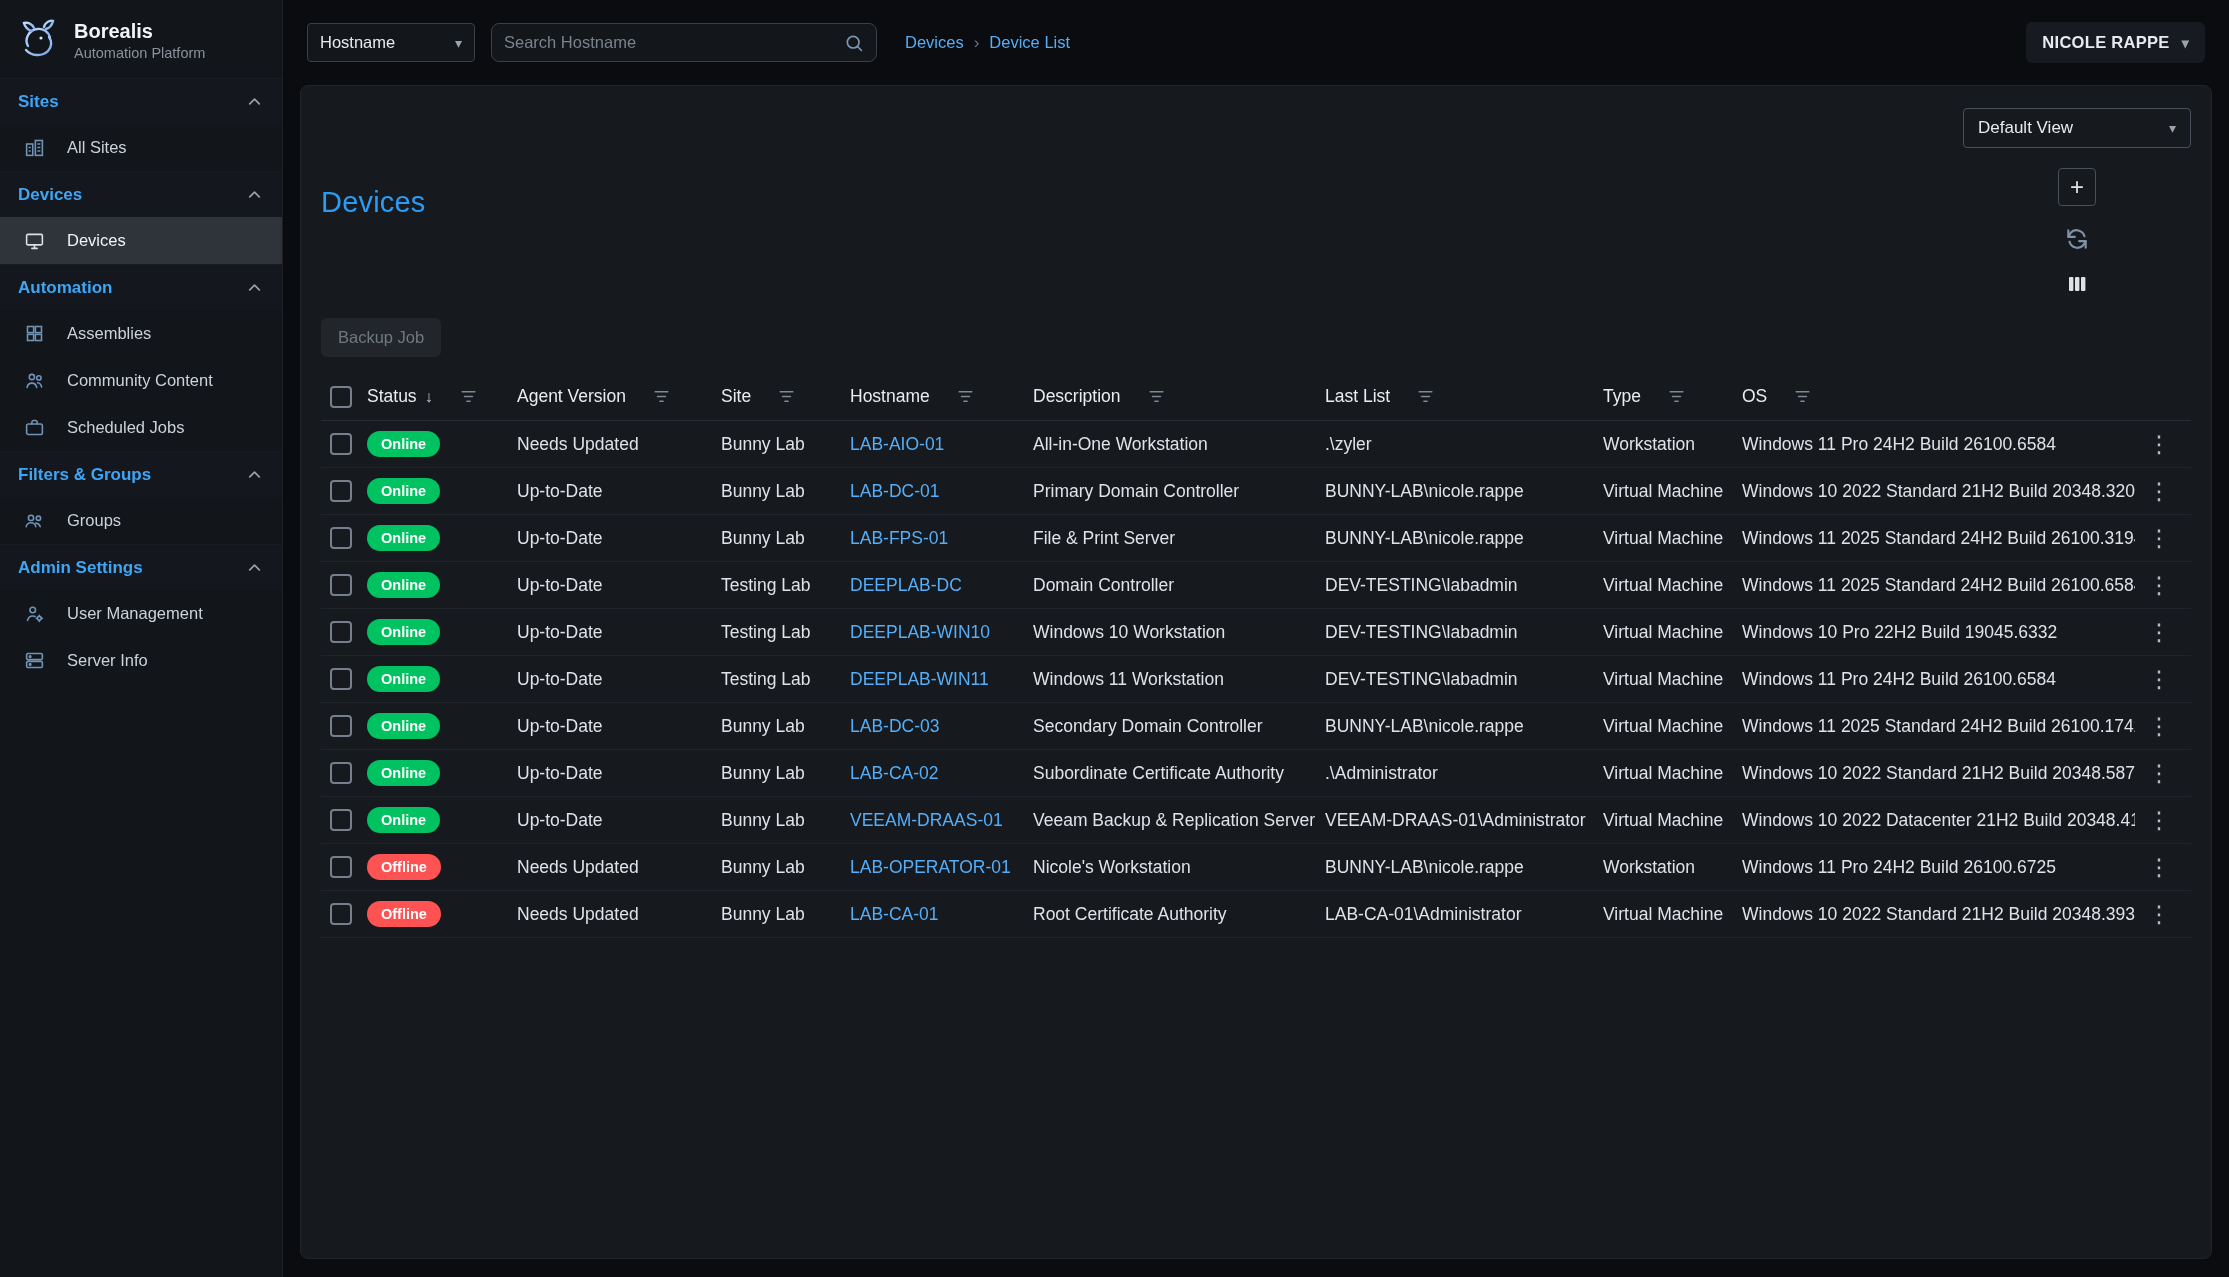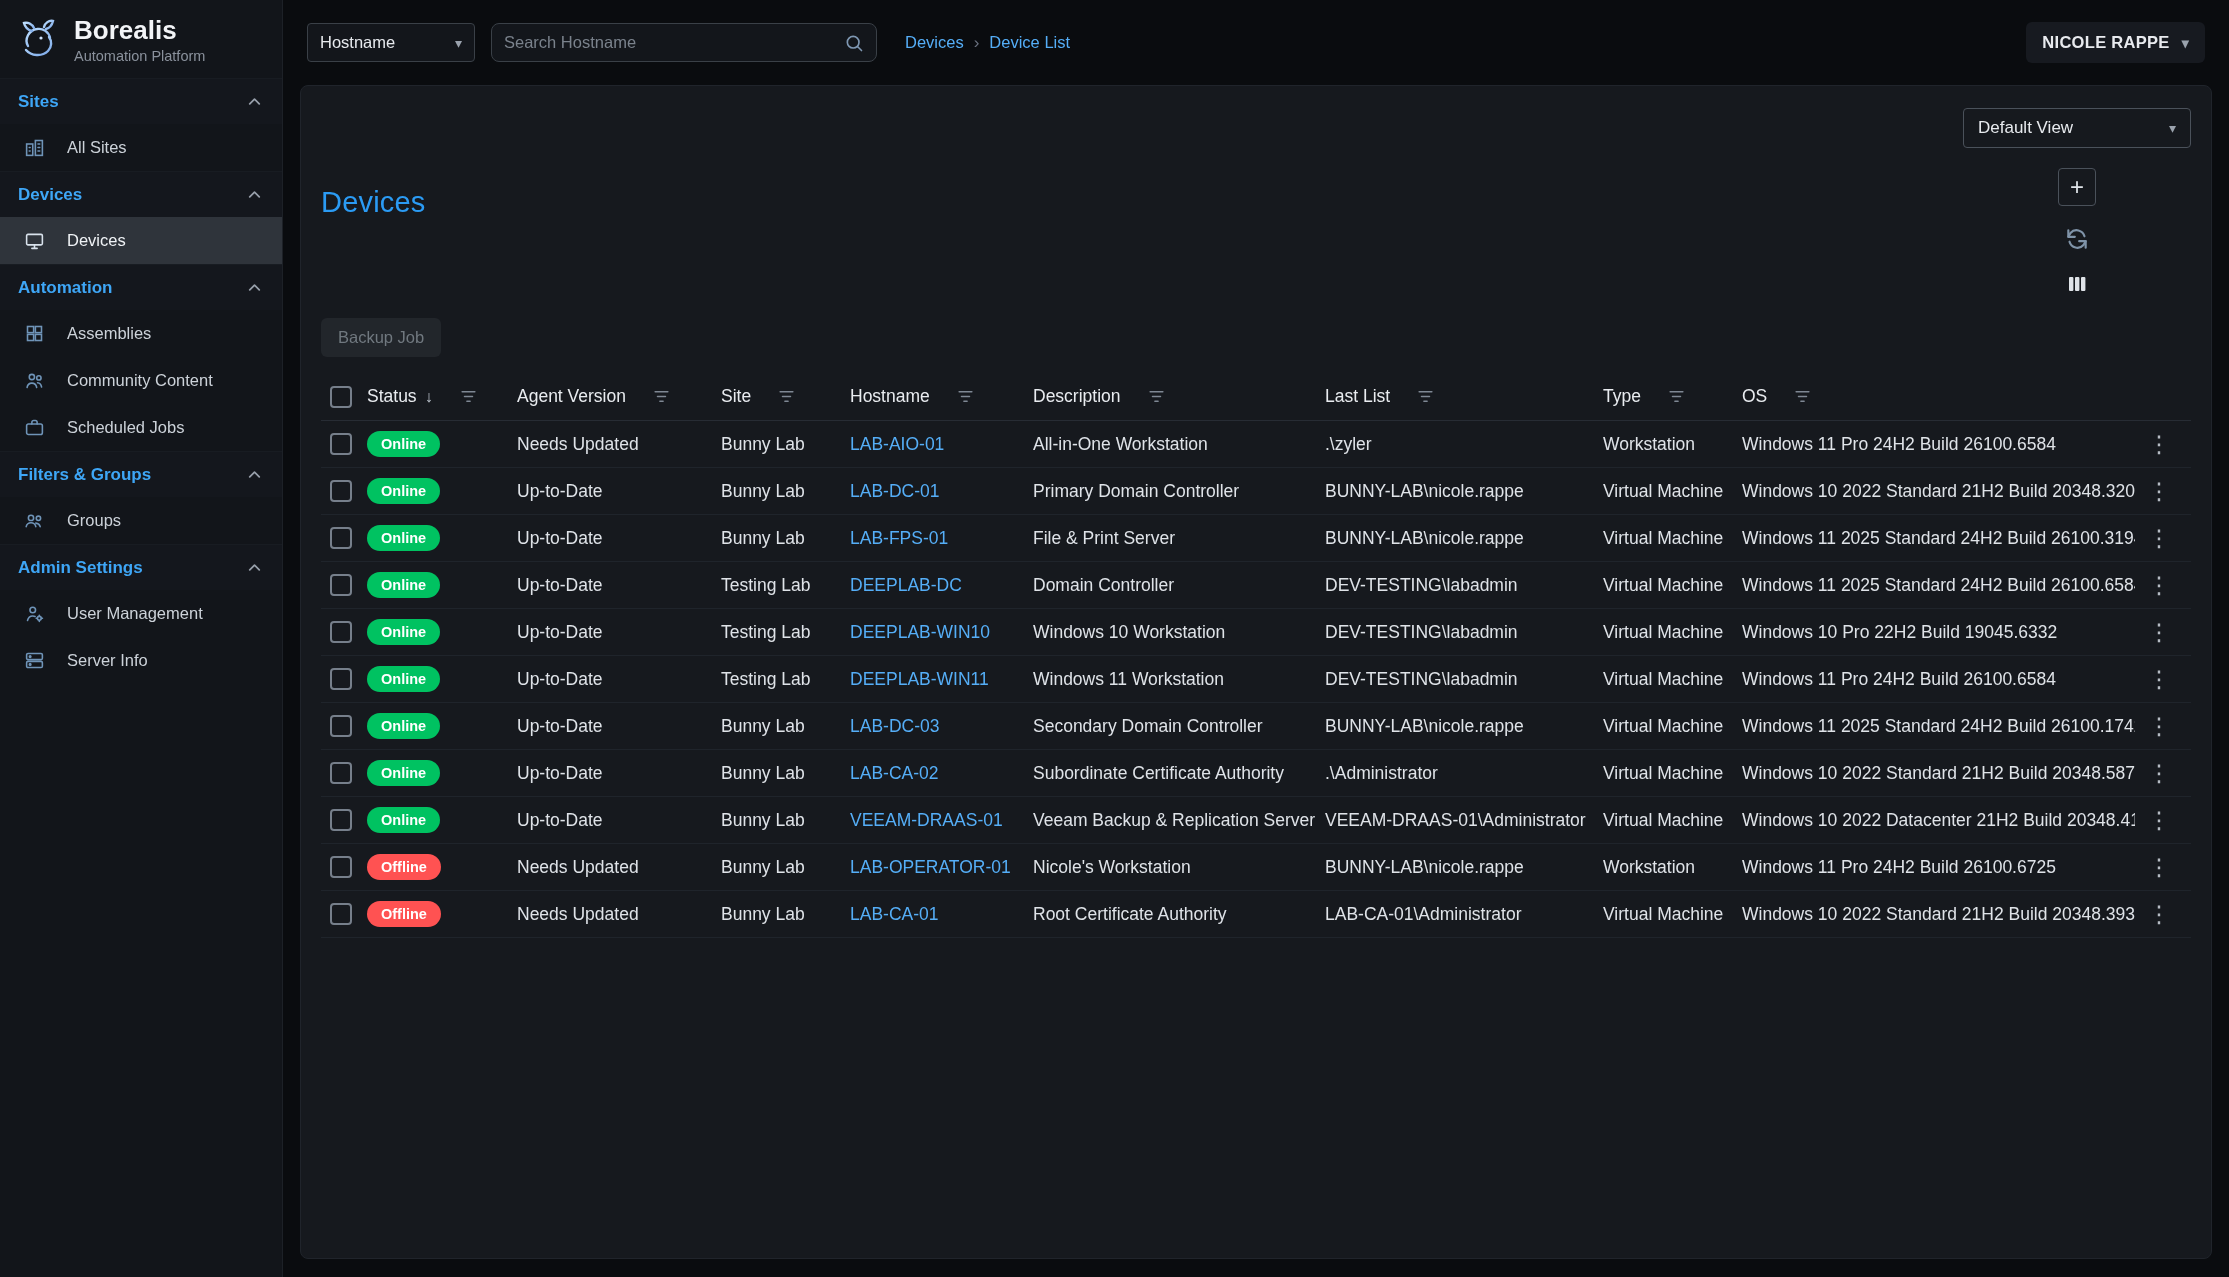--- a/index.html
+++ b/index.html
@@ -11,21 +11,21 @@
     --border:#272c34; --row-border:#1f242b;
     --accent:#2b9bf4; --link:#55aef7; --muted:#8a919c;
     --online:#00c261; --offline:#ff5252;
   }
 
   
   .sidebar{ position:absolute; left:0; top:0; width:283px; height:100%;
             background:var(--sidebar); border-right:1px solid #1d2127; z-index:5;}
   .logo-row{ display:flex; align-items:center; gap:12px; padding:16px 16px 14px 14px; }
   .logo-mark{ width:48px; height:48px; flex:0 0 auto; }
-  .logo-name{ font-size:26px; font-weight:bold; color:#f2f4f7; line-height:1.15; }
+  .logo-name{ font-size:20px; font-weight:bold; color:#f2f4f7; line-height:1.15; }
   .logo-sub{ font-size:14.5px; color:#8a919c; margin-top:2px; }
 
   .nav-section-header{ display:flex; align-items:center; justify-content:space-between;
       height:46px; padding:0 18px 0 18px; background:#14171d;
       color:#3ea6f6; font-size:17px; font-weight:bold; cursor:pointer;
       border-top:1px solid #181c22;gap:46px; }
   .nav-section-header svg{ width:19px; height:19px; color:#98a0ab; }
   .nav-item{ display:flex; align-items:center; gap:22px; height:47px; padding:0 18px 0 24px;
       color:#ccd2d9; font-size:16.5px; cursor:pointer; }
   .nav-item svg{ width:21px; height:21px; color:#6f94b8; flex:0 0 auto; }

